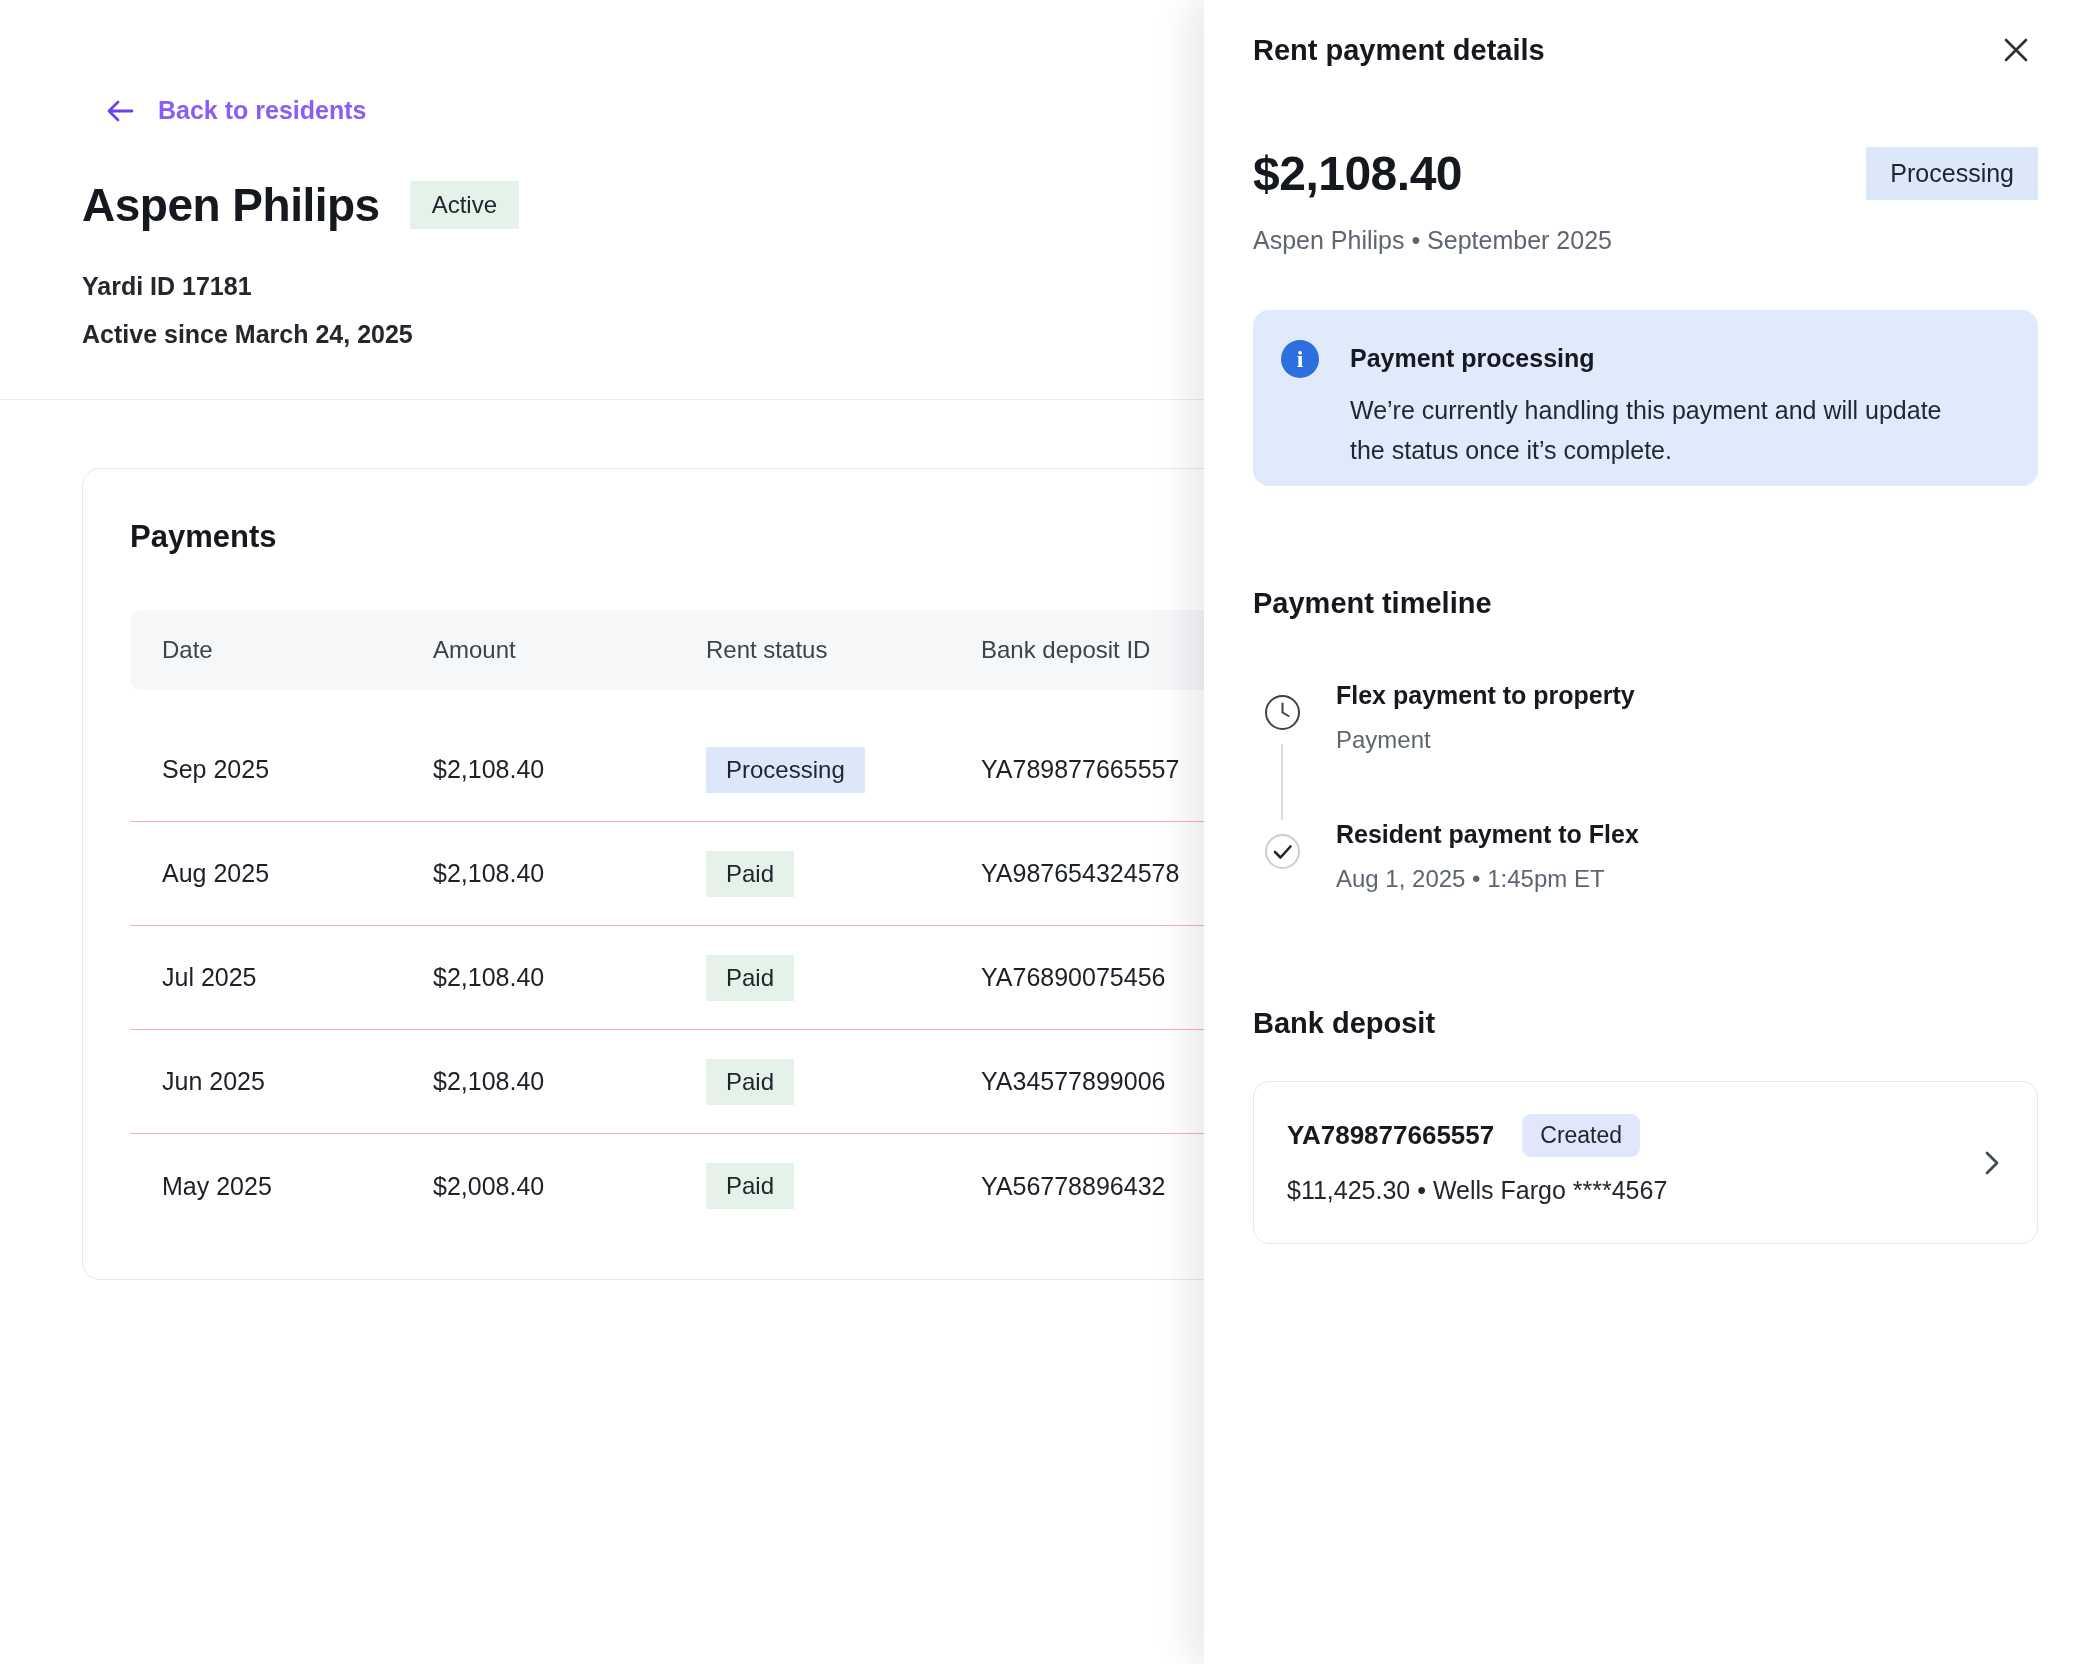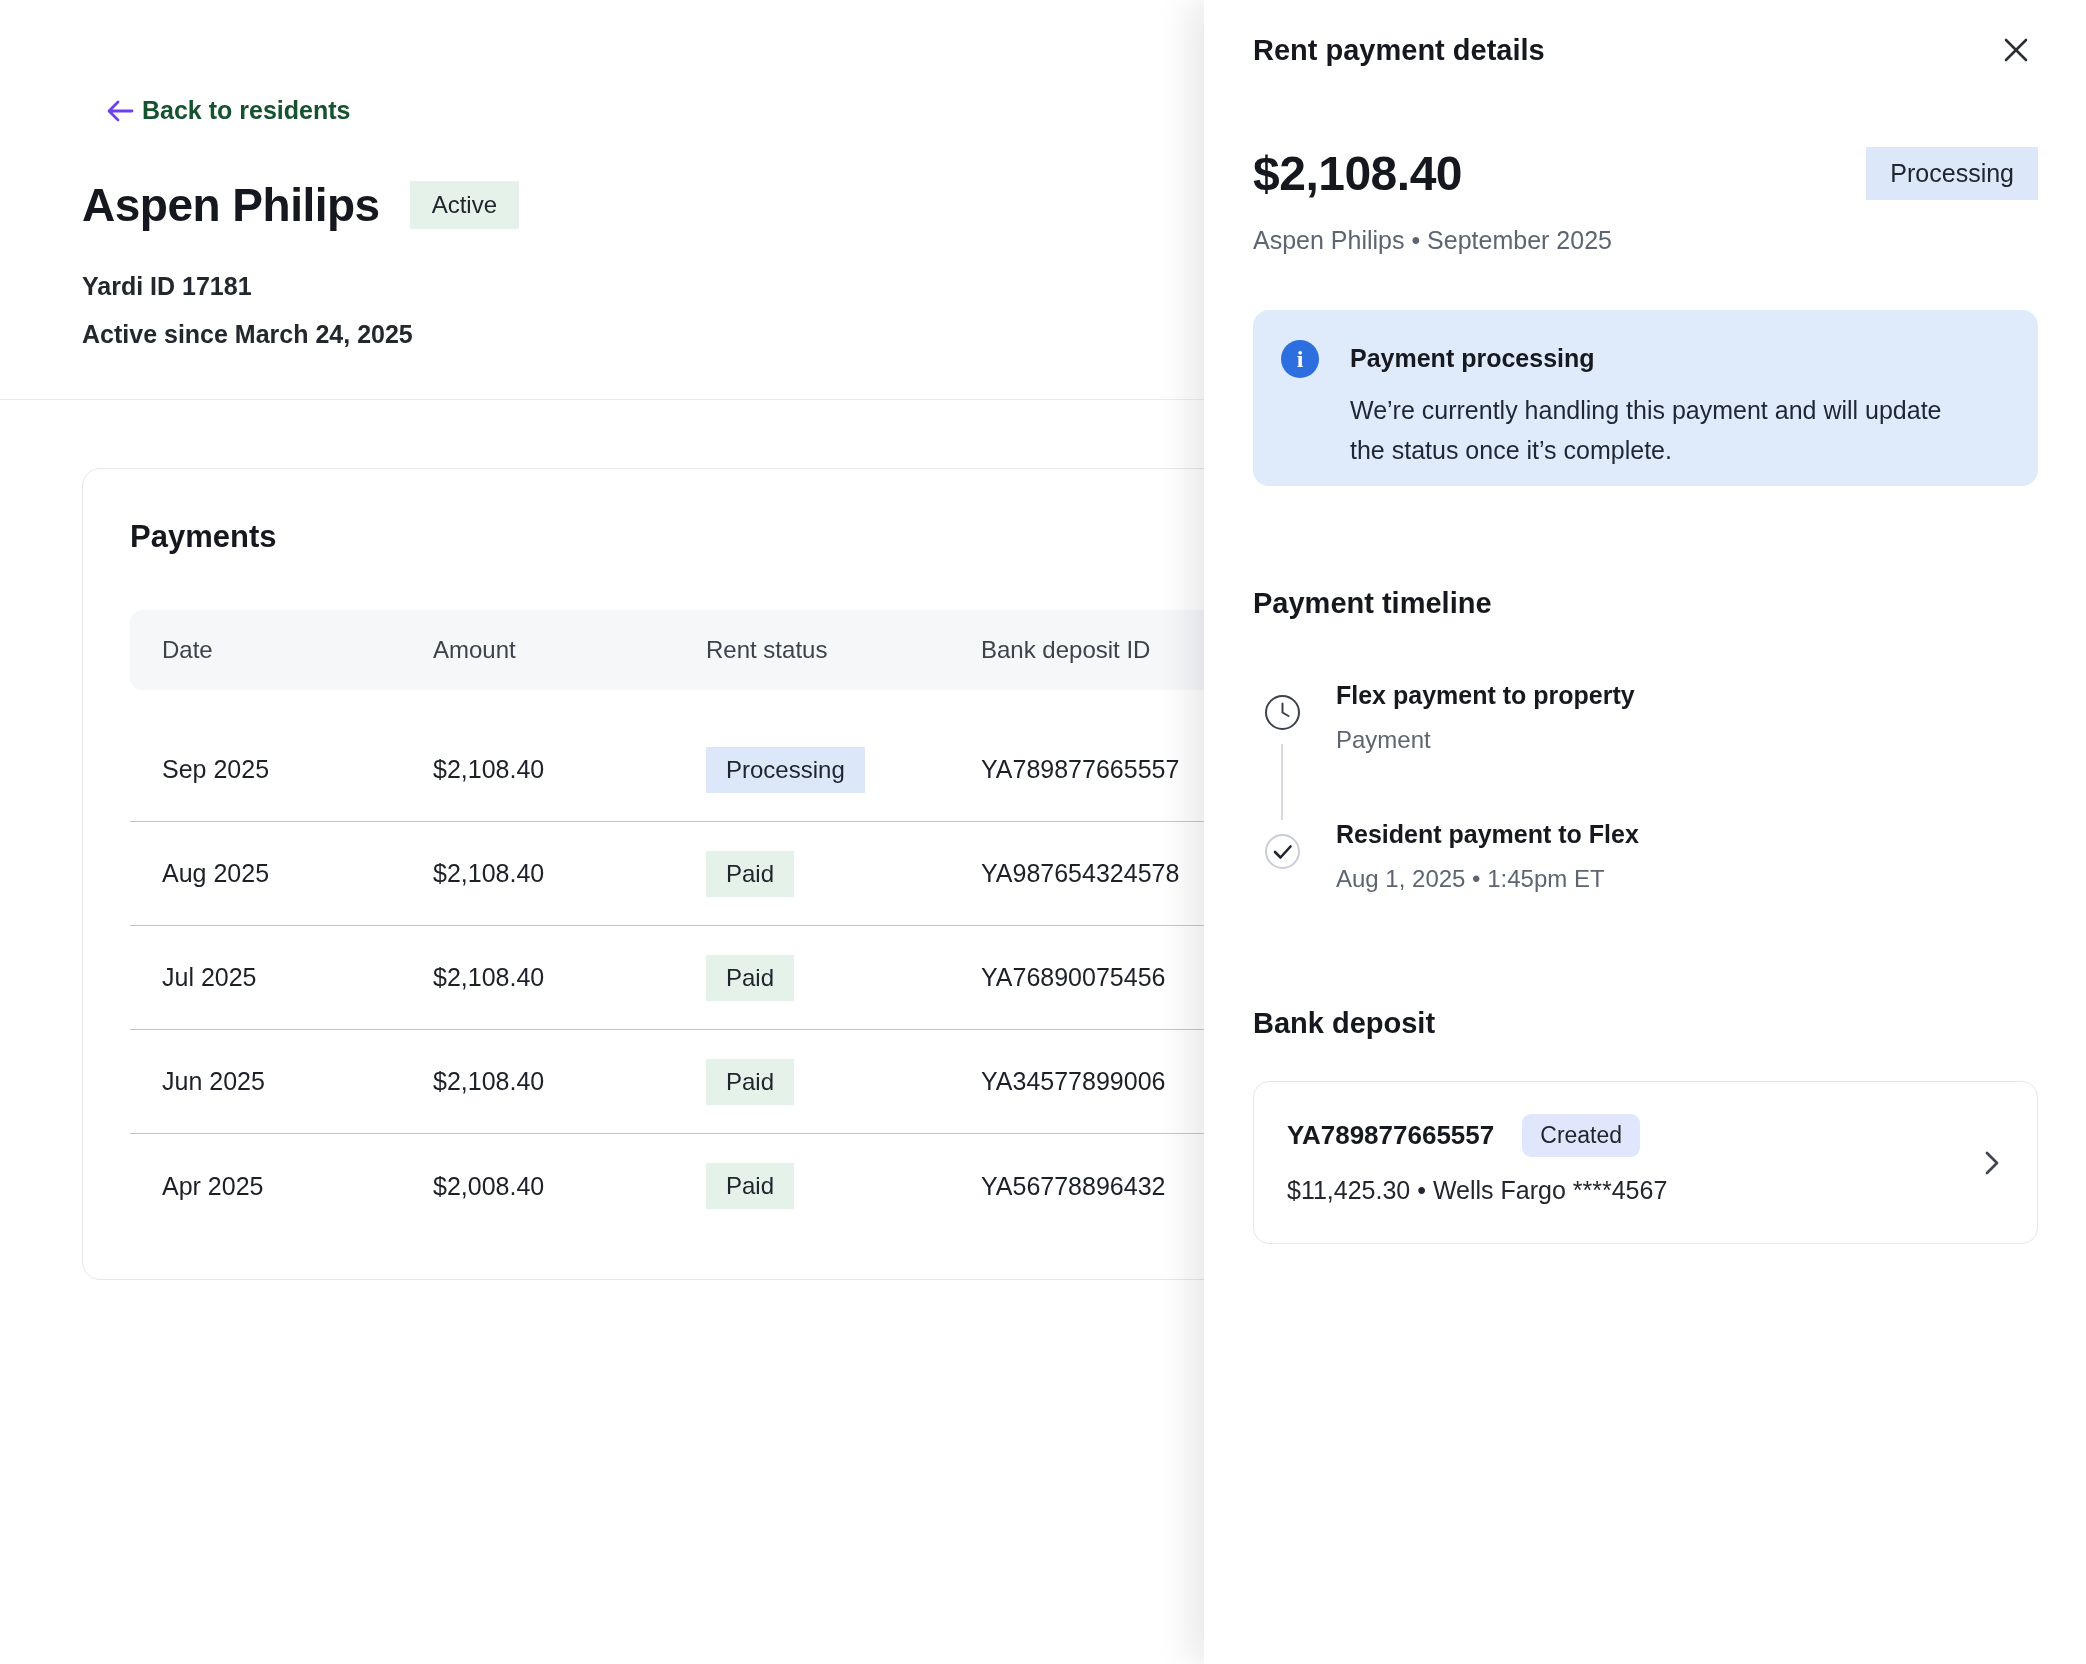--- a/index.html
+++ b/index.html
@@ -1,22 +1,22 @@
 <!DOCTYPE html>
 <html><head>
 <meta charset="utf-8">
 <style>
   * { margin:0; padding:0; box-sizing:border-box; }
   html,body { width:2086px; height:1664px; background:#ffffff; overflow:hidden;
               font-family:"Liberation Sans", sans-serif; color:#1b1e25; }
   .abs { position:absolute; }
 
   
-  .back-link { left:106px; top:96px; display:flex; align-items:center; gap:8px;
-               color:#14532d; font-size:25px; font-weight:bold; cursor:pointer; }
+  .back-link { left:106px; top:96px; display:flex; align-items:center; gap:24px;
+               color:#8b5cf6; font-size:25px; font-weight:bold; cursor:pointer; }
   .page-title-row { left:82px; top:178px; display:flex; align-items:center; gap:30px; }
   .page-title { font-size:46px; font-weight:bold; color:#15181e; letter-spacing:-0.5px; }
   .badge { display:inline-block; border-radius:0; font-size:24px; line-height:1;
            padding:12px 22px; color:#21262e; white-space:nowrap; }
   .badge.green { background:#e4f2ea; }
   .badge.blue  { background:#dce8fa; }
   .badge.lav   { background:#e0e7fc; border-radius:9px; padding:10px 18px; font-size:23px; }
   .meta1 { left:82px; top:272px; font-size:25px; font-weight:bold; color:#23272e; }
   .meta2 { left:82px; top:320px; font-size:25px; font-weight:bold; color:#23272e; }
   .header-divider { left:0; top:399px; width:100%; height:1px; background:#e9ebee; }
@@ -123,21 +123,21 @@
       <div><span class="badge green">Paid</span></div>
       <div>YA76890075456</div>
     </div>
     <div class="trow">
       <div>Jun 2025</div>
       <div>$2,108.40</div>
       <div><span class="badge green">Paid</span></div>
       <div>YA34577899006</div>
     </div>
     <div class="trow">
-      <div>Apr 2025</div>
+      <div>May 2025</div>
       <div>$2,008.40</div>
       <div><span class="badge green">Paid</span></div>
       <div>YA56778896432</div>
     </div>
   </div>
 </div>
 
 <div class="abs panel">
 
   <div class="abs panel-header">

